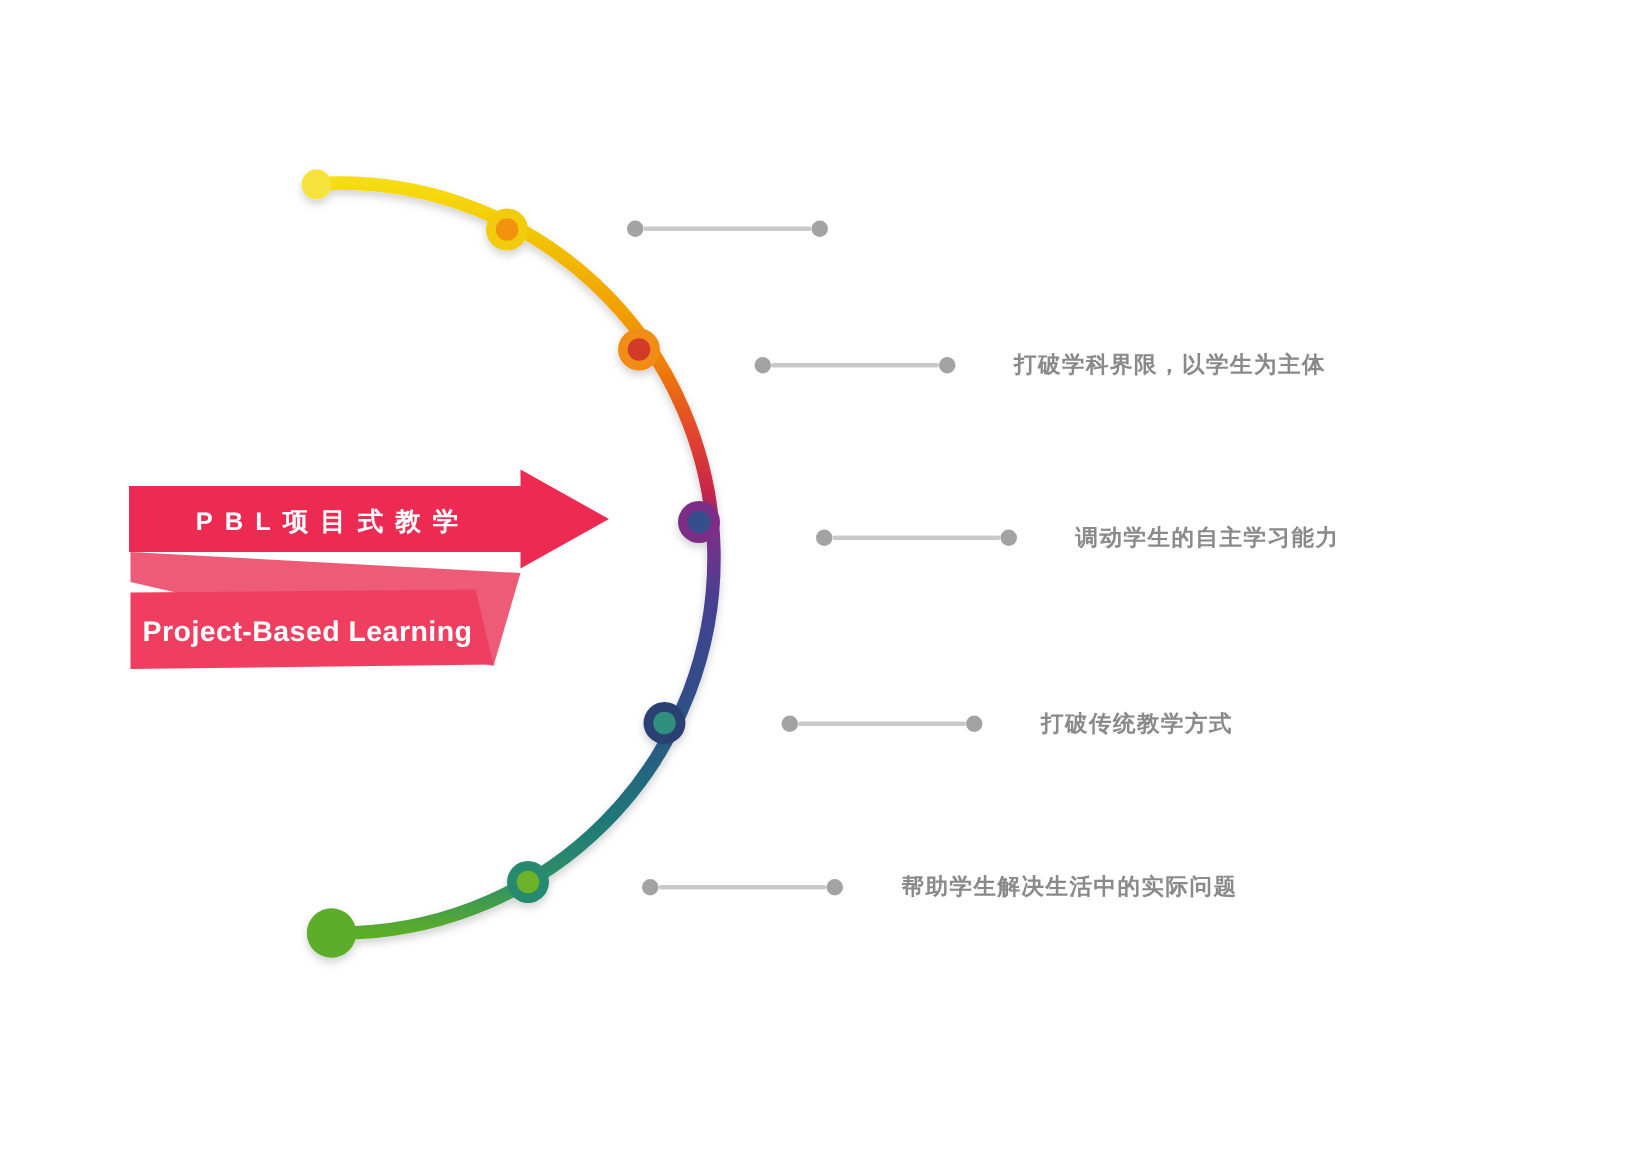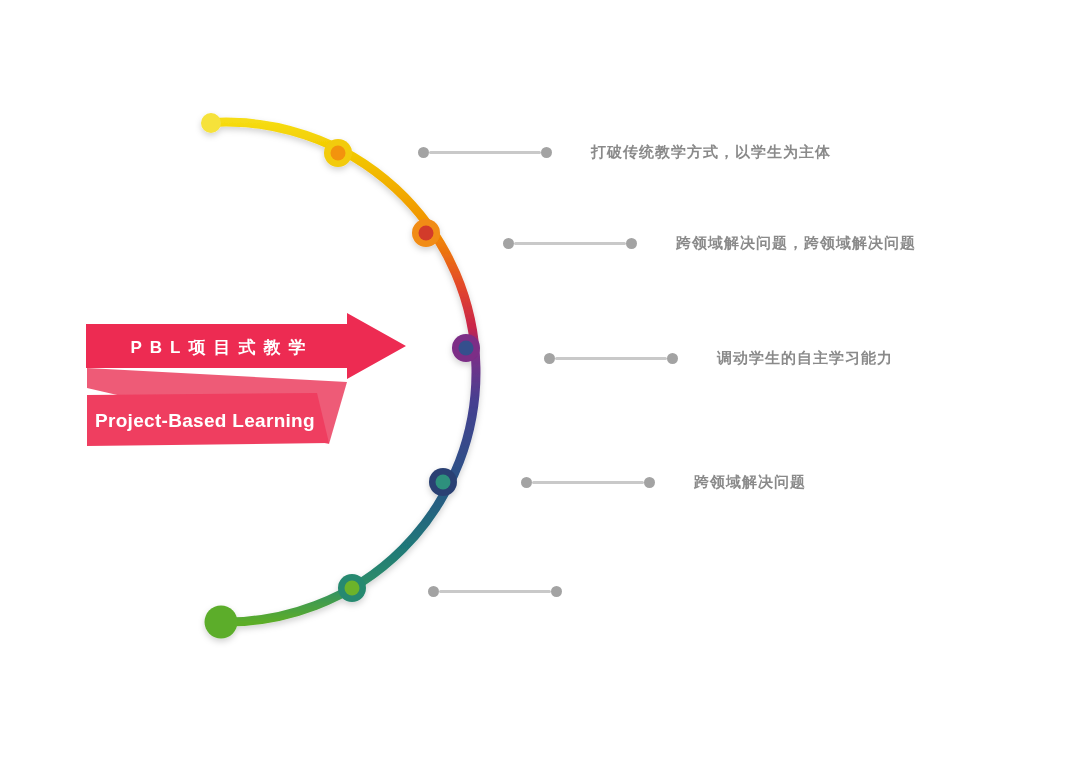--- a/index.html
+++ b/index.html
@@ -113,43 +113,43 @@
     <polygon points="86,324 347,324 347,313 406,346 347,379 347,368 86,368" fill="#ED2B52"></polygon>
 
     <text x="222" y="353" text-anchor="middle" class="banner-title-text" fill="#FFFFFF">PBL项目式教学</text>
     <text x="205" y="427" text-anchor="middle" class="ribbon-subtitle-text" fill="#FFFFFF">Project-Based Learning</text>
   </svg>
 
   <div class="item-row" style="left:418px; top:142px">
     <span class="cdot"></span>
     <span class="cline"></span>
     <span class="cdot"></span>
-    <span class="item-label">打破传统教学方式，以学生为主体</span>
   </div>
 
   <div class="item-row" style="left:503px; top:233px">
     <span class="cdot"></span>
     <span class="cline"></span>
     <span class="cdot"></span>
-    <span class="item-label">跨领域解决问题，跨领域解决问题</span>
+    <span class="item-label">打破学科界限，以学生为主体</span>
   </div>
 
   <div class="item-row" style="left:544px; top:348px">
     <span class="cdot"></span>
     <span class="cline"></span>
     <span class="cdot"></span>
     <span class="item-label">调动学生的自主学习能力</span>
   </div>
 
   <div class="item-row" style="left:521px; top:472px">
     <span class="cdot"></span>
     <span class="cline"></span>
     <span class="cdot"></span>
-    <span class="item-label">跨领域解决问题</span>
+    <span class="item-label">打破传统教学方式</span>
   </div>
 
   <div class="item-row" style="left:428px; top:581px">
     <span class="cdot"></span>
     <span class="cline"></span>
     <span class="cdot"></span>
+    <span class="item-label">帮助学生解决生活中的实际问题</span>
   </div>
 
 </div>
 
 </body></html>

